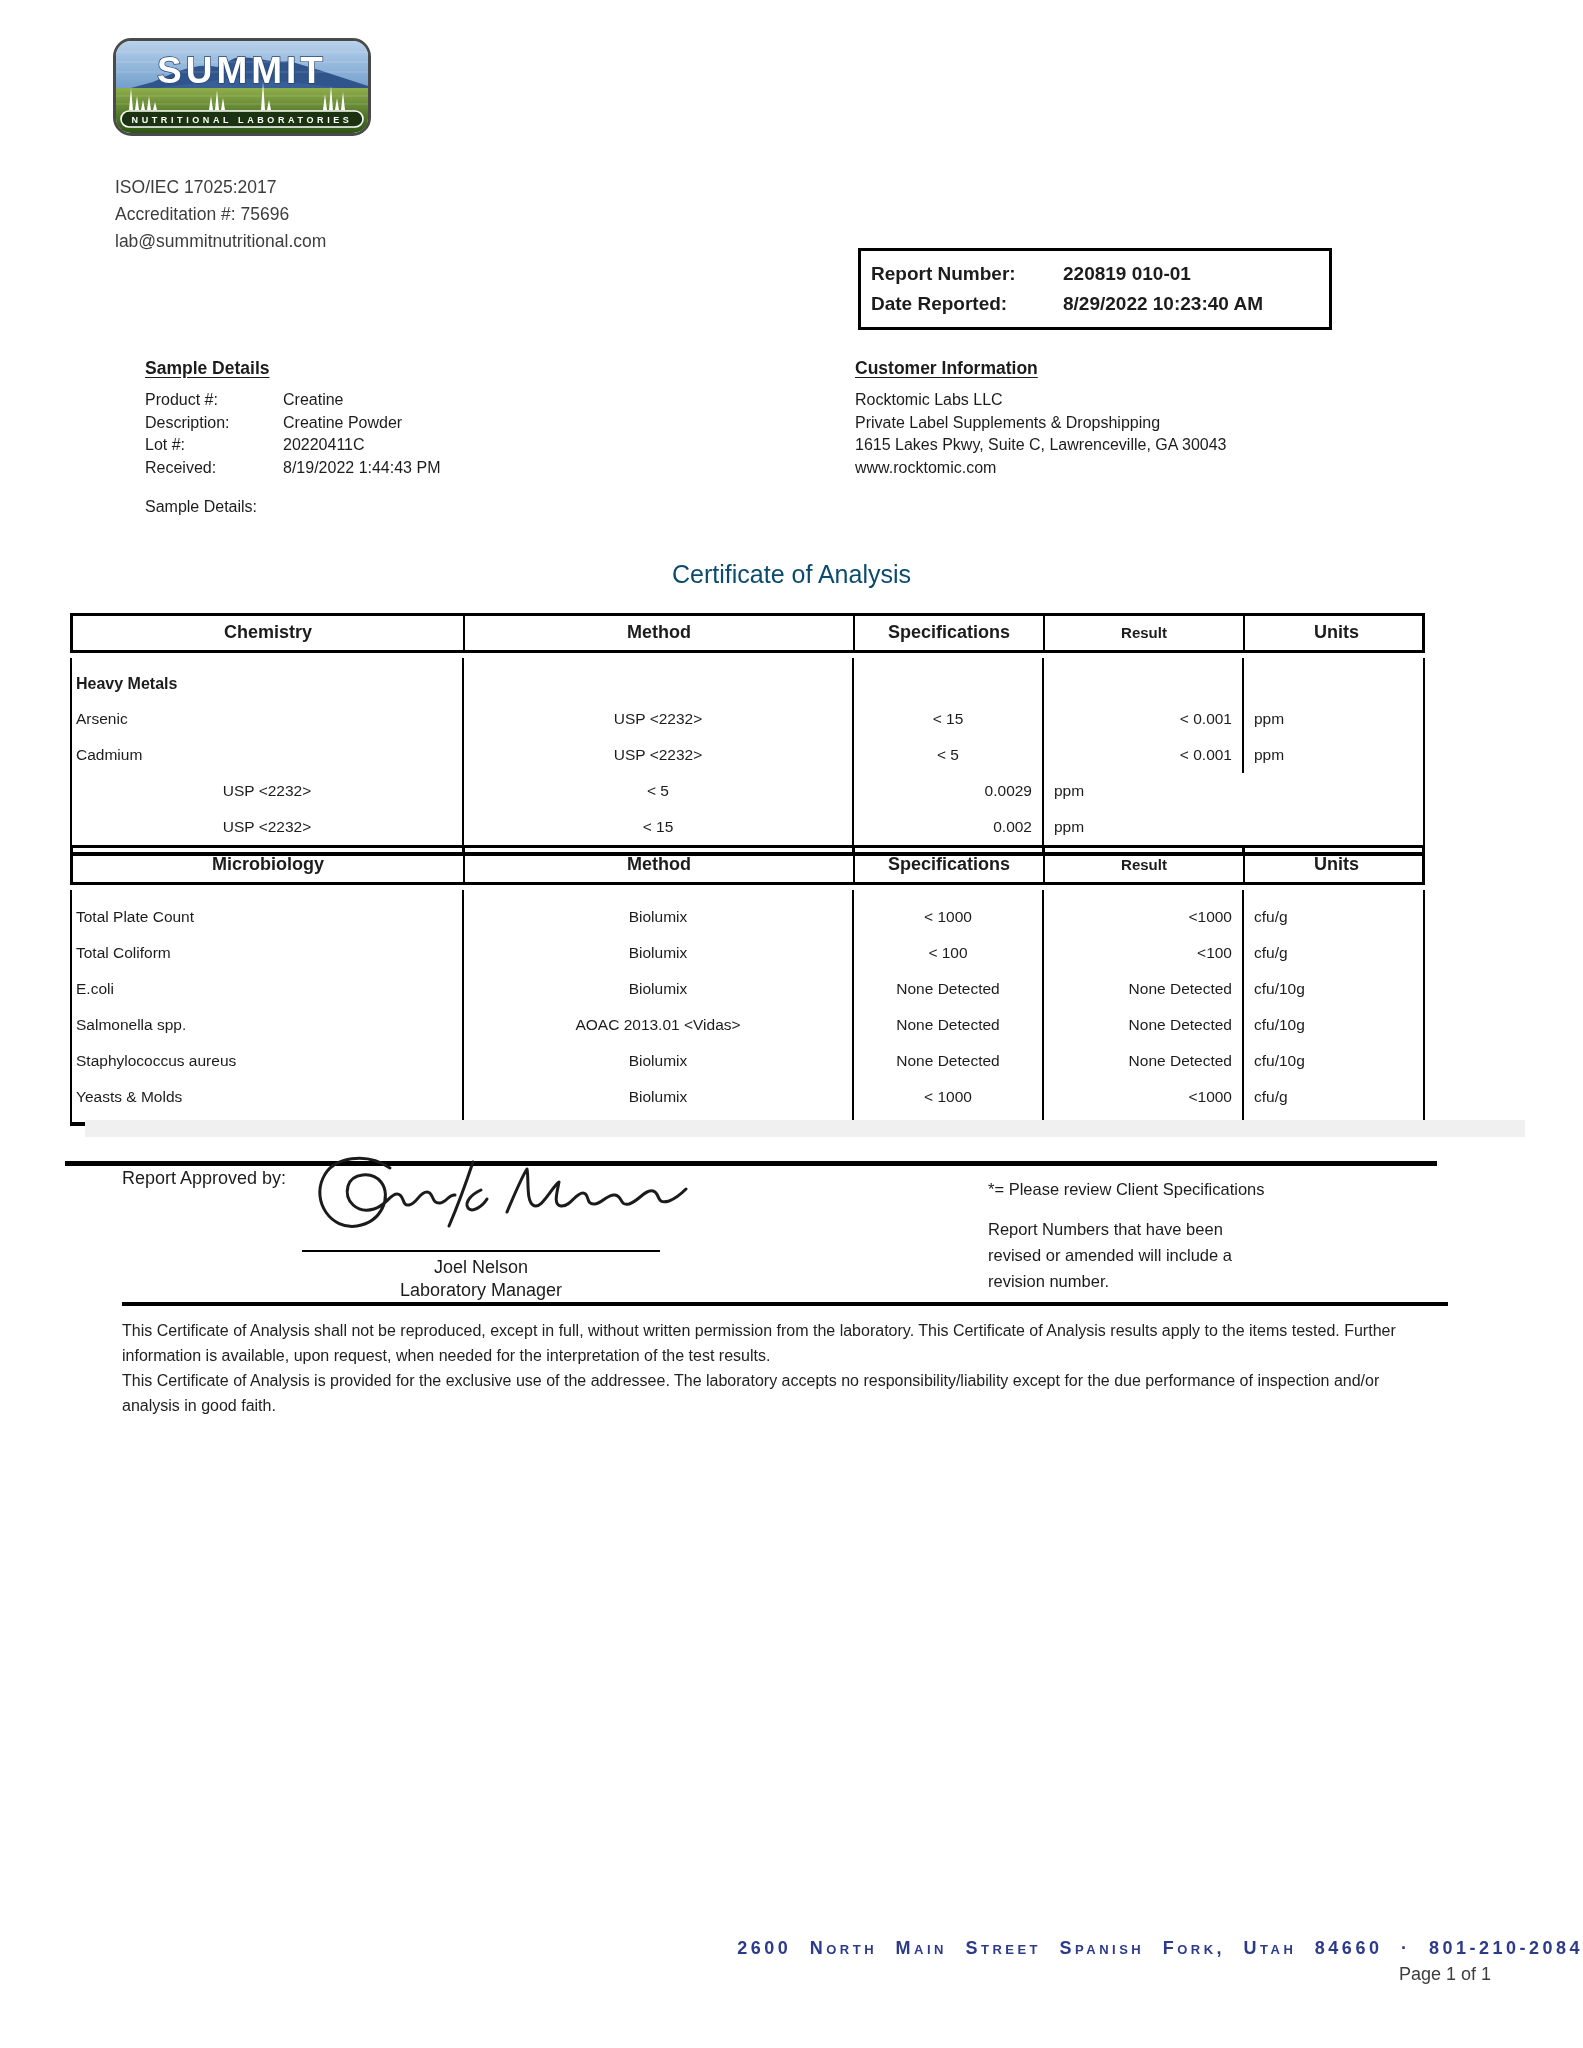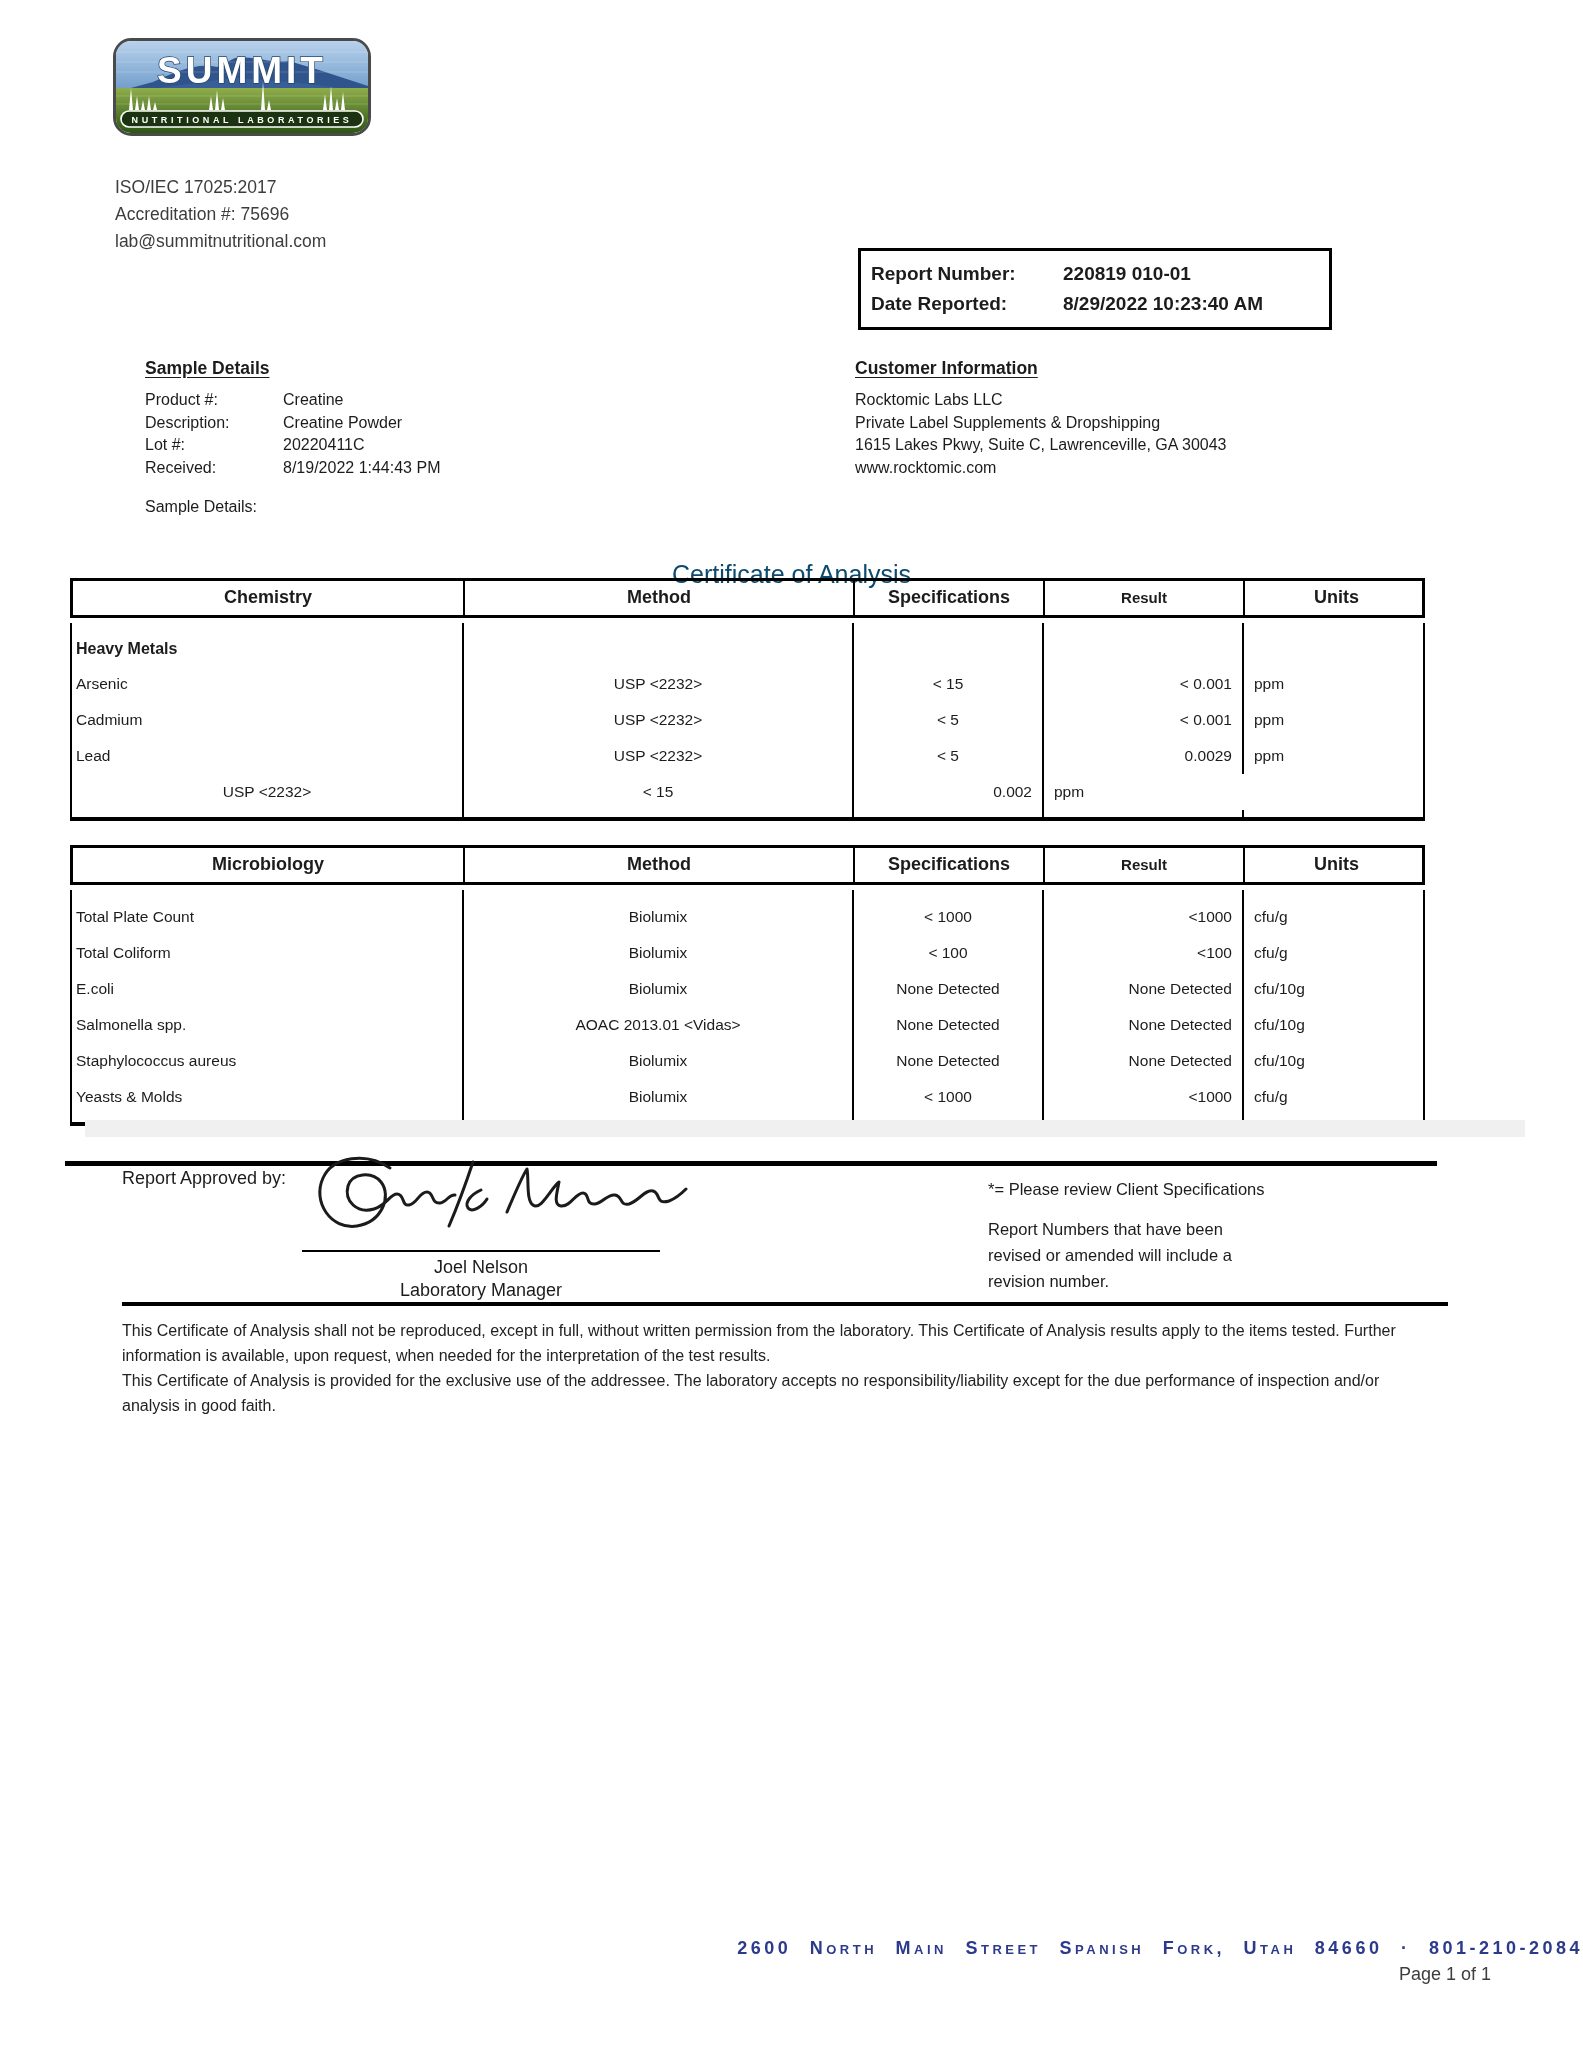--- a/index.html
+++ b/index.html
@@ -45,21 +45,21 @@
   .tr .td + .td{border-left:2.5px solid #000;}
   .tr{height:36px;}
   .tr.section-row{height:34px;}
   .tr.spacer-top{height:9px;}
   .tr.spacer-bottom{height:7px;}
   .td.c1{justify-content:flex-start;padding-left:4px;}
   .td.c2,.td.c3{justify-content:center;}
   .td.c4{justify-content:flex-end;padding-right:10px;}
   .td.c5{justify-content:flex-start;padding-left:10px;}
   .section-row .td.c1{font-weight:bold;font-size:16px;}
-  .chem-table{top:578px;border-radius:16px;}
+  .chem-table{top:613px;border-radius:16px;}
   .micro-table{top:845px;}
 
   .gray-strip{left:85px;top:1120px;width:1440px;height:17px;background:#f0f0f1;}
 
   
   .rule1{left:65px;top:1161px;width:1372px;height:5px;background:#000;}
   .rule2{left:122px;top:1302px;width:1326px;height:4px;background:#000;}
 
   
   .approved-label{left:122px;top:1168px;font-size:18px;}
@@ -204,21 +204,20 @@
       <div class="td c5">ppm</div>
     </div>
     <div class="tr cols">
       <div class="td c1">Cadmium</div>
       <div class="td c2">USP &lt;2232&gt;</div>
       <div class="td c3">&lt; 5</div>
       <div class="td c4">&lt; 0.001</div>
       <div class="td c5">ppm</div>
     </div>
     <div class="tr cols">
-      <div class="td c1">Lead</div>
       <div class="td c2">USP &lt;2232&gt;</div>
       <div class="td c3">&lt; 5</div>
       <div class="td c4">0.0029</div>
       <div class="td c5">ppm</div>
     </div>
     <div class="tr cols">
       <div class="td c2">USP &lt;2232&gt;</div>
       <div class="td c3">&lt; 15</div>
       <div class="td c4">0.002</div>
       <div class="td c5">ppm</div>

